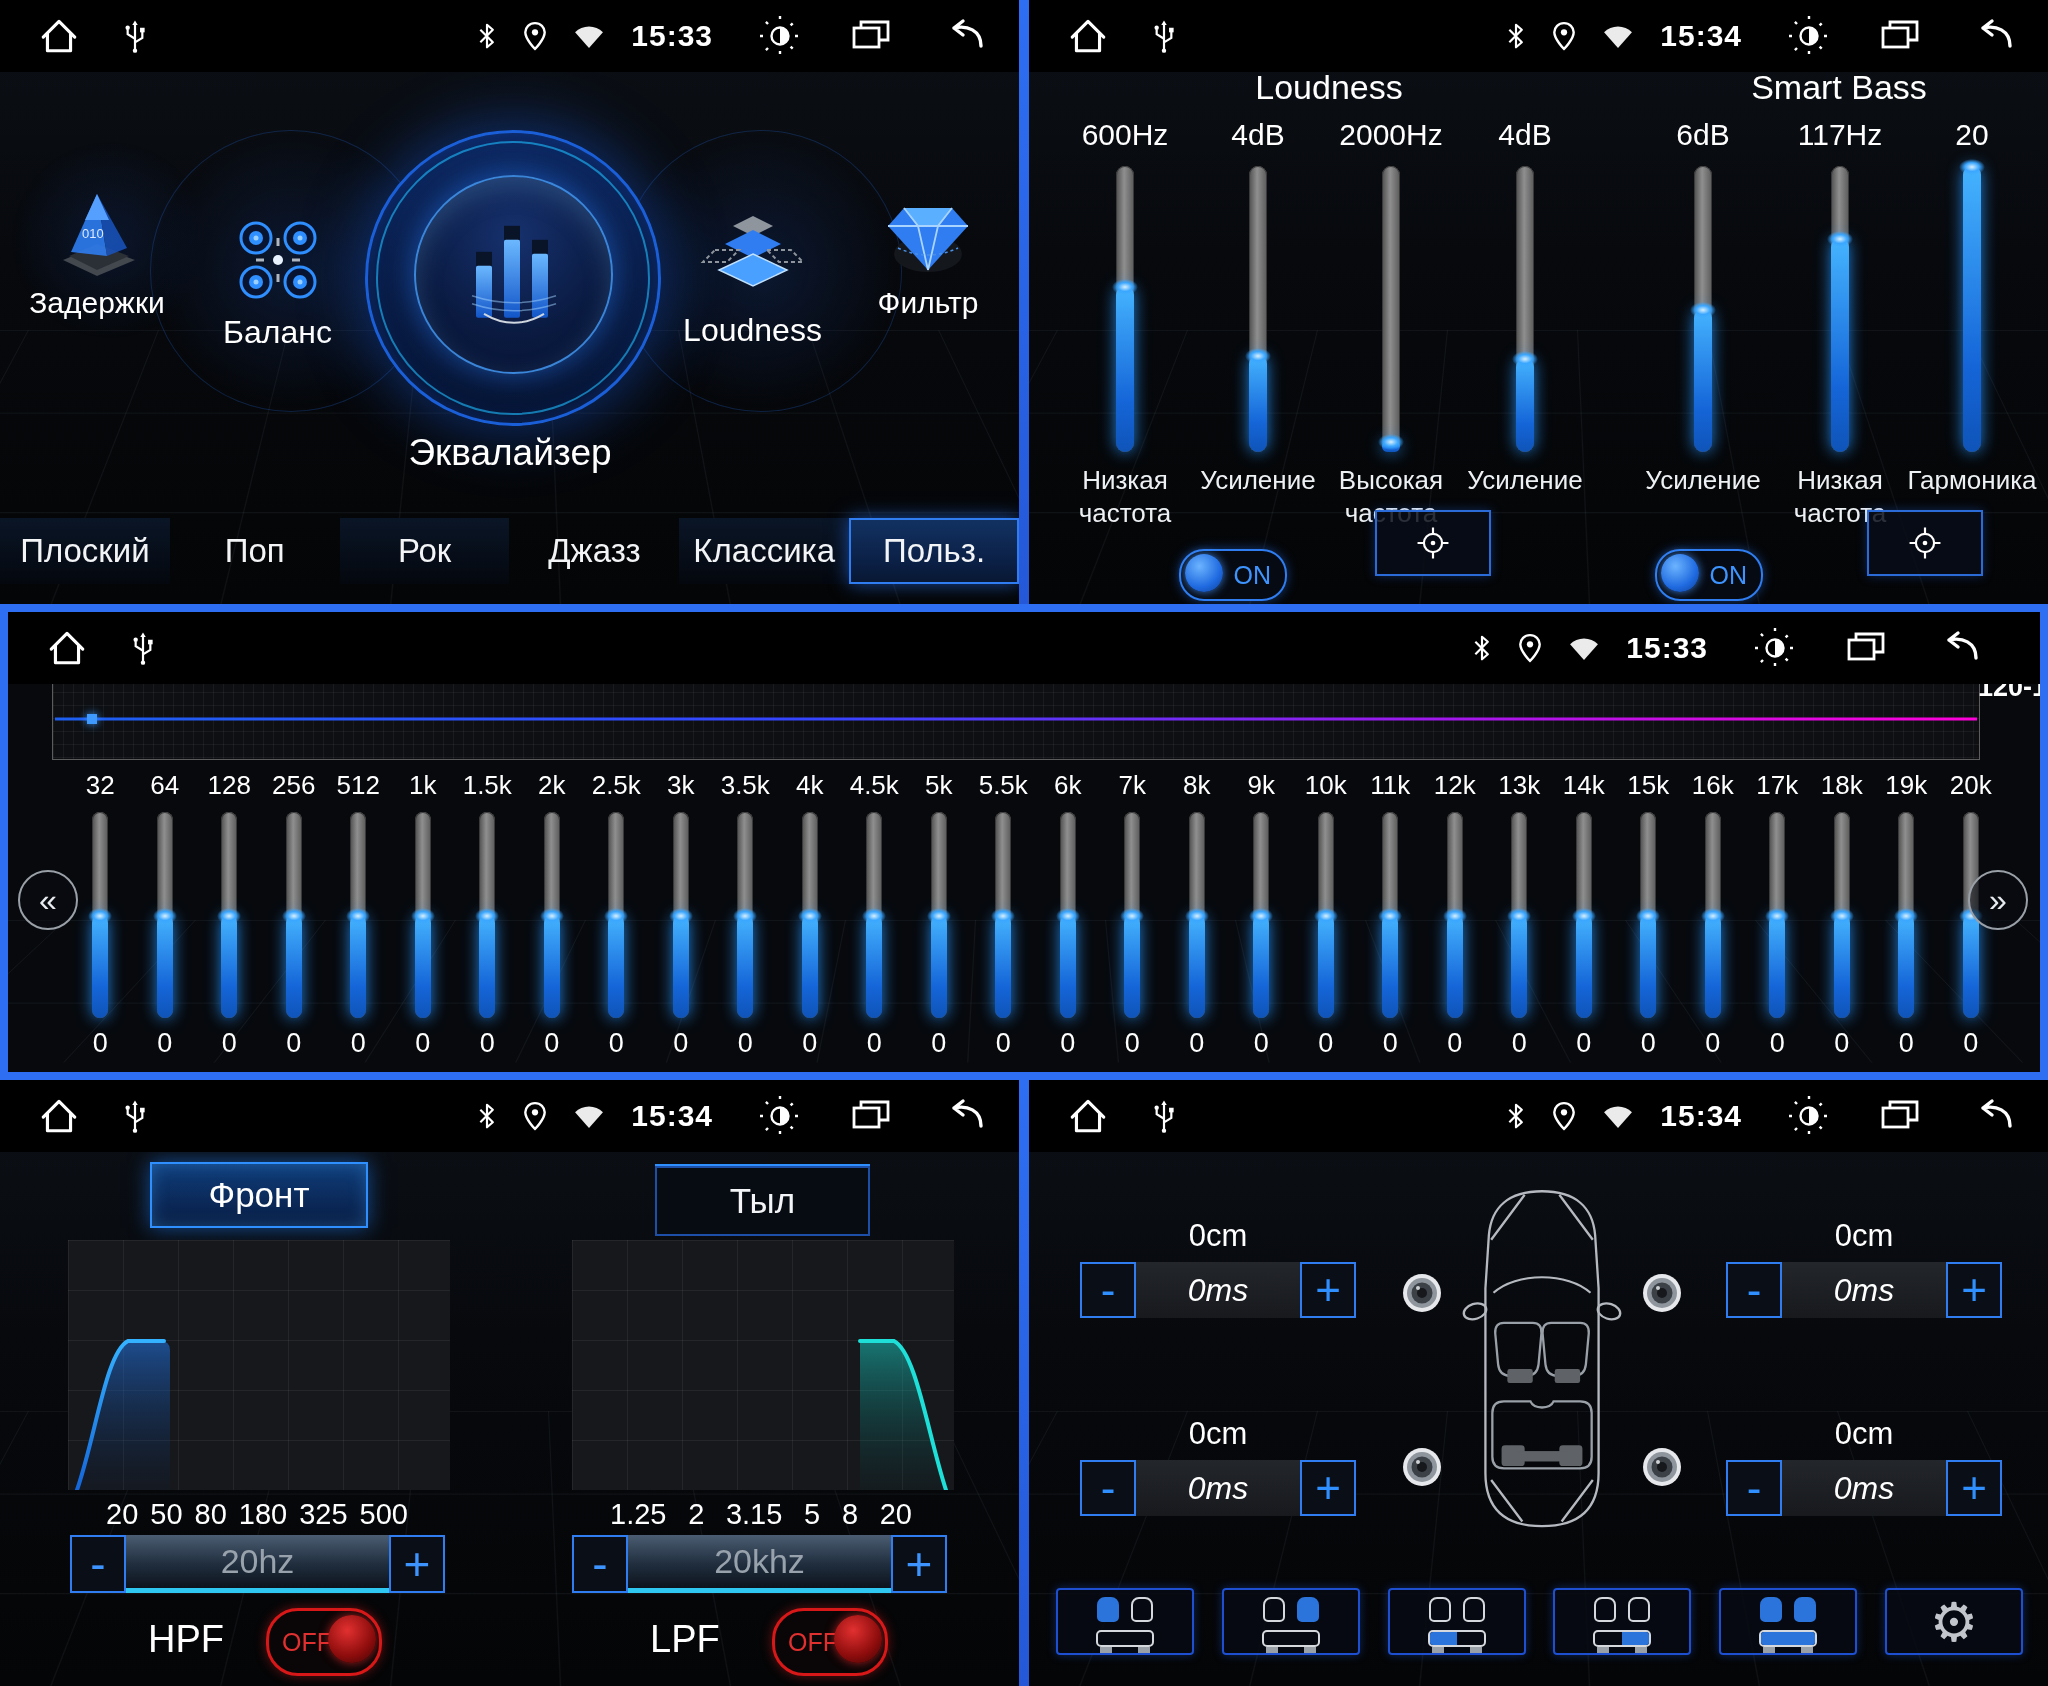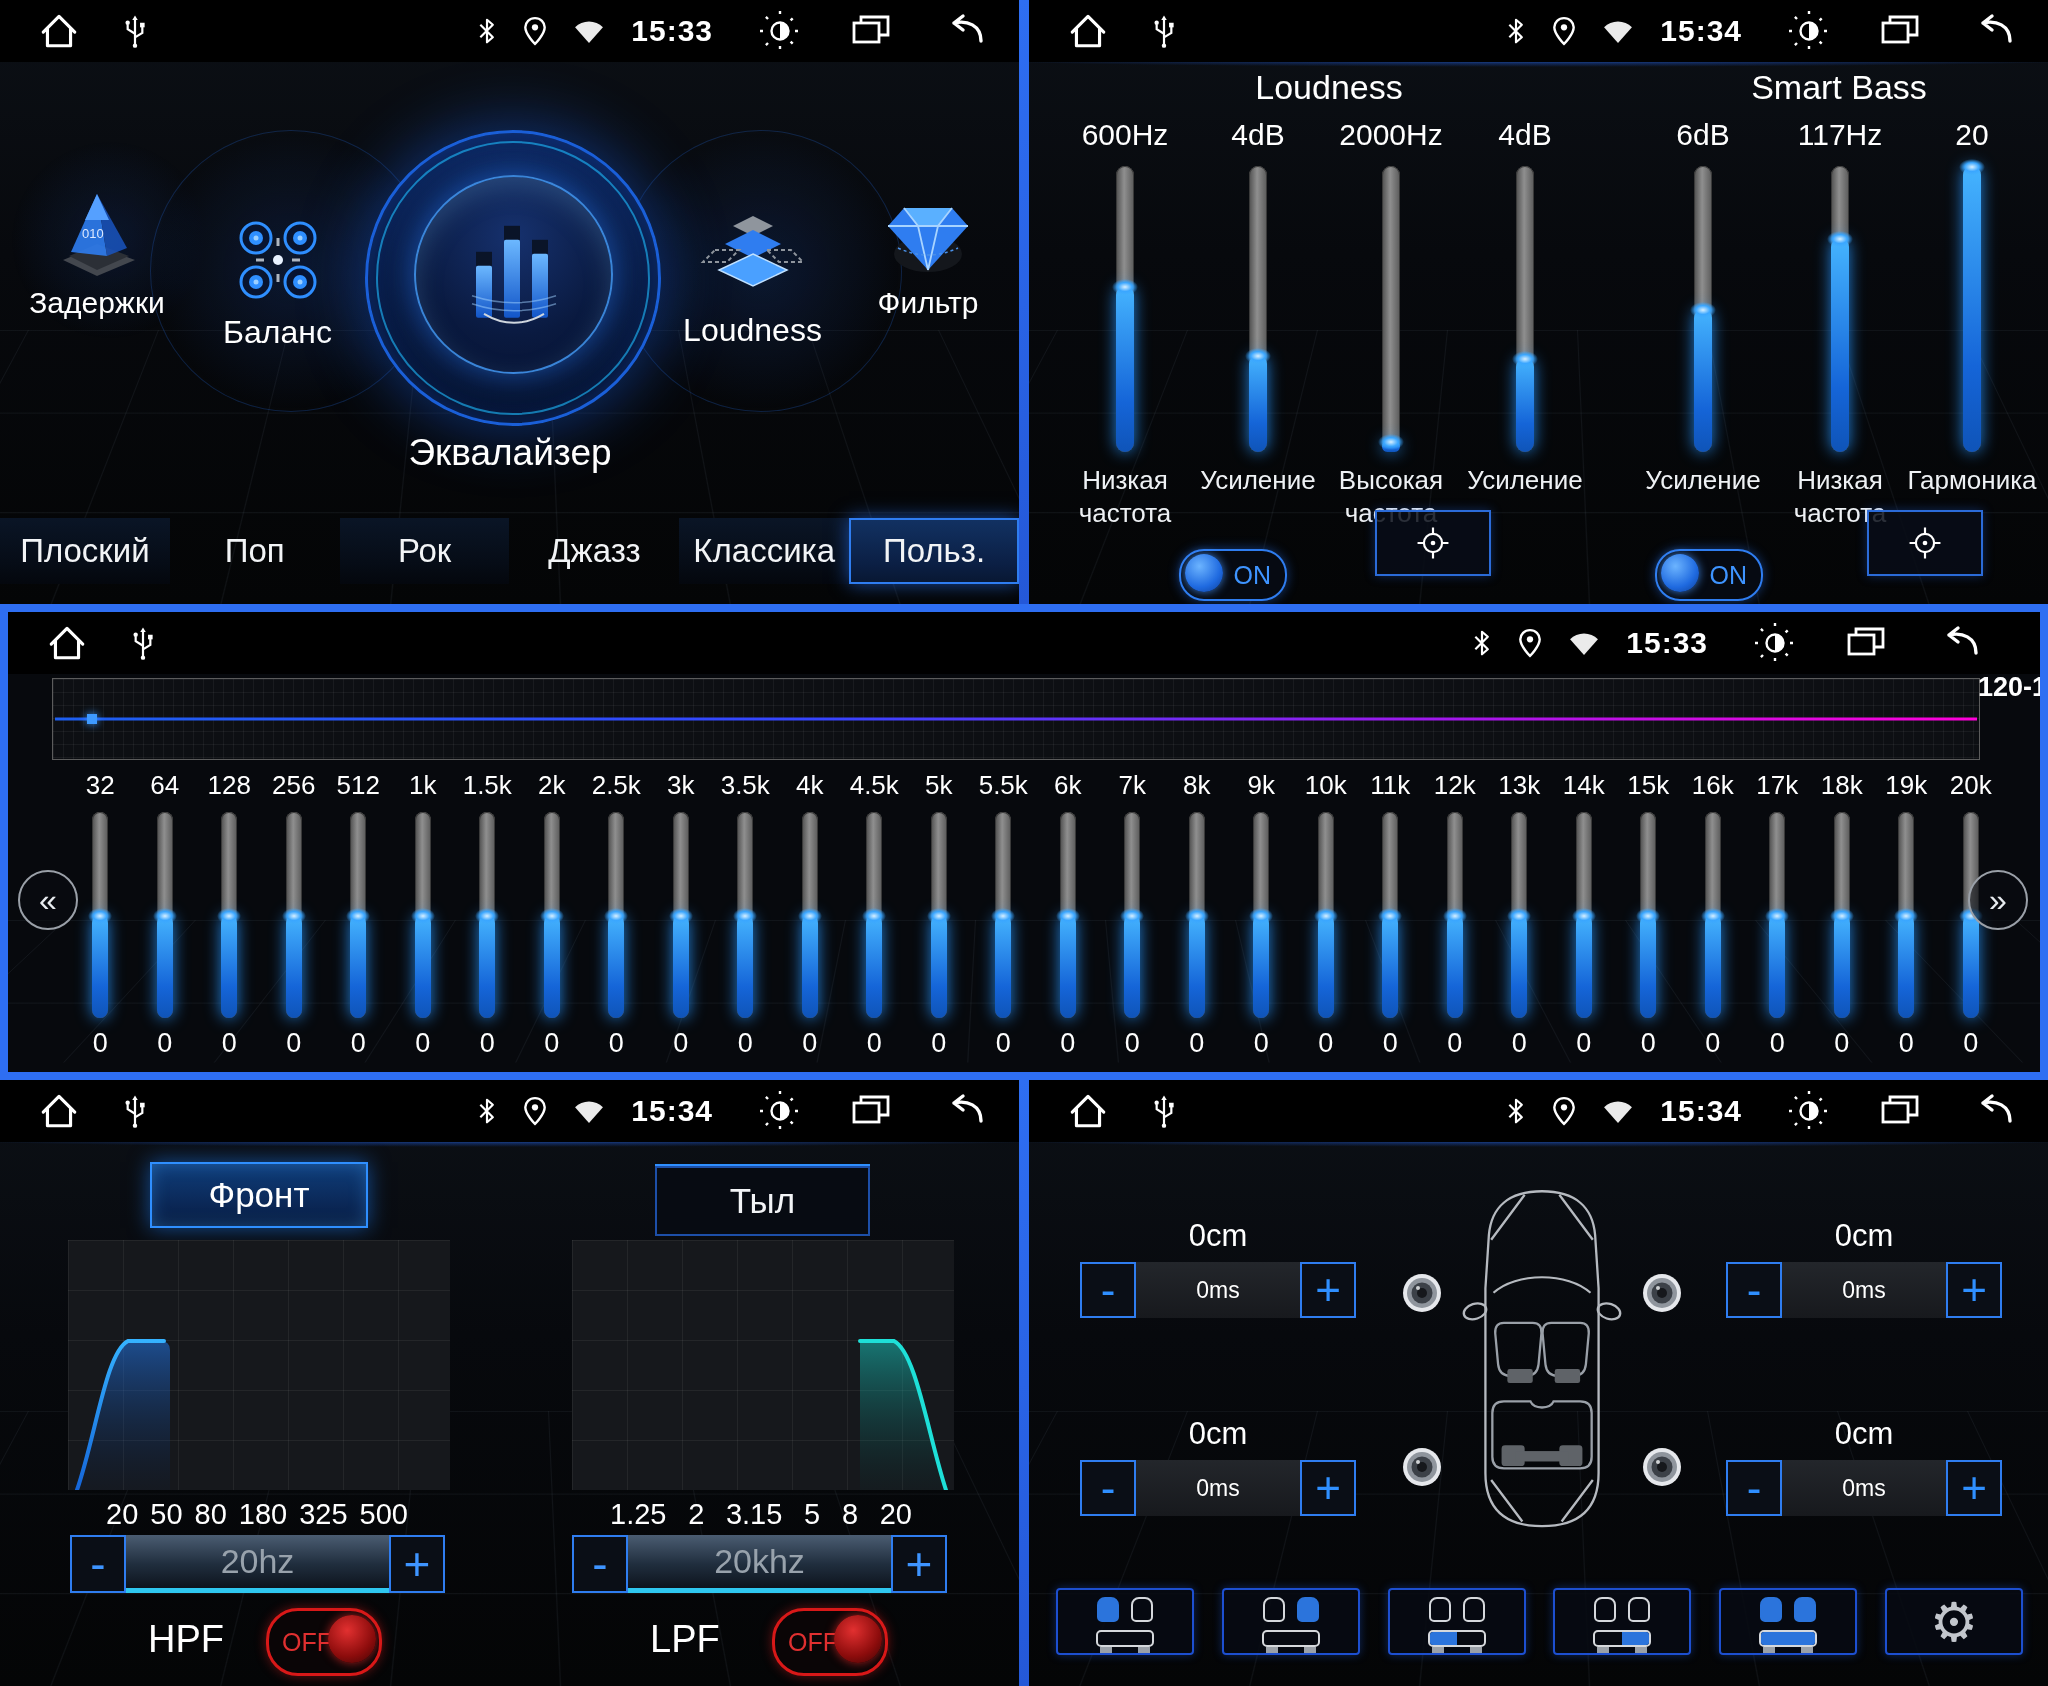--- a/index.html
+++ b/index.html
@@ -14,21 +14,21 @@
   #div-top{left:1019px;top:0;height:604px;}
   #div-bot{left:1019px;top:1080px;height:606px;}
 
   
   .floor{position:absolute;left:-10%;right:-10%;bottom:-4px;height:46%;pointer-events:none;
     background-image:linear-gradient(rgba(150,170,190,.08) 1px,transparent 1px),
                      linear-gradient(90deg,rgba(150,170,190,.08) 1px,transparent 1px);
     background-size:130px 96px;transform:perspective(700px) rotateX(38deg);transform-origin:50% 0;}
 
   
-  .statusbar{position:absolute;left:0;right:0;top:0;height:62px;background:#000;display:flex;align-items:center;z-index:5;}
+  .statusbar{position:absolute;left:0;right:0;top:0;height:72px;background:#000;display:flex;align-items:center;z-index:5;}
   .statusbar svg{display:block;}
   .sb-home{margin-left:38px;width:42px;height:42px;}
   .sb-usb{margin-left:44px;width:22px;height:36px;}
   .sb-right{margin-left:auto;display:flex;align-items:center;gap:26px;margin-right:34px;}
   .sb-bt{width:20px;height:30px;}
   .sb-loc{width:24px;height:30px;}
   .sb-wifi{width:32px;height:26px;}
   .sb-time{font-size:30px;font-weight:bold;letter-spacing:1px;}
   .sb-sun{width:46px;height:46px;margin-left:18px;}
   .sb-rec{width:40px;height:36px;margin-left:22px;}
@@ -135,21 +135,21 @@
   .toggle-off .knob{position:absolute;right:3px;top:4px;width:48px;height:48px;border-radius:50%;
     background:radial-gradient(circle at 40% 32%,#e23030,#8c0c0c 60%,#3c0404);box-shadow:0 0 10px rgba(230,40,40,.7);}
   .toggle-off .t-label{position:absolute;left:13px;top:50%;transform:translateY(-50%);font-size:25px;color:#e03030;}
 
   
   .dist-label{position:absolute;width:276px;text-align:center;font-size:31px;color:#fff;}
   .delay-ctl{position:absolute;width:276px;height:56px;display:flex;}
   .d-btn{width:56px;height:56px;background:#0a0e16;box-shadow:inset 0 0 0 2px #2f7df0;color:#2f8fff;
     font-size:44px;display:flex;align-items:center;justify-content:center;cursor:pointer;}
   .d-val{flex:1;background:linear-gradient(180deg,#23262b,#17191d);display:flex;align-items:center;justify-content:center;
-    font-size:23px;color:#fff;}
+    font-size:32px;color:#fff;font-style:italic;}
   .speaker{position:absolute;width:54px;height:54px;}
   .car-svg{position:absolute;left:426px;top:102px;}
   .seat-row{position:absolute;left:27px;right:25px;top:508px;height:67px;display:flex;justify-content:space-between;}
   .seat-btn{width:138px;height:67px;background:rgba(7,11,19,.85);box-shadow:inset 0 0 0 2px #1d4fd0,0 0 10px rgba(30,90,220,.4);
     border-radius:4px;display:flex;align-items:center;justify-content:center;cursor:pointer;}
   .sg{display:flex;flex-direction:column;align-items:center;gap:8px;}
   .sg-front{display:flex;gap:12px;}
   .sg-chair{width:22px;height:25px;border:2px solid #d5d8dc;border-radius:8px 8px 5px 5px;box-sizing:border-box;}
   .sg-chair.on{background:#2b74dc;border-color:#2b74dc;}
   .sg-benchwrap{position:relative;}

